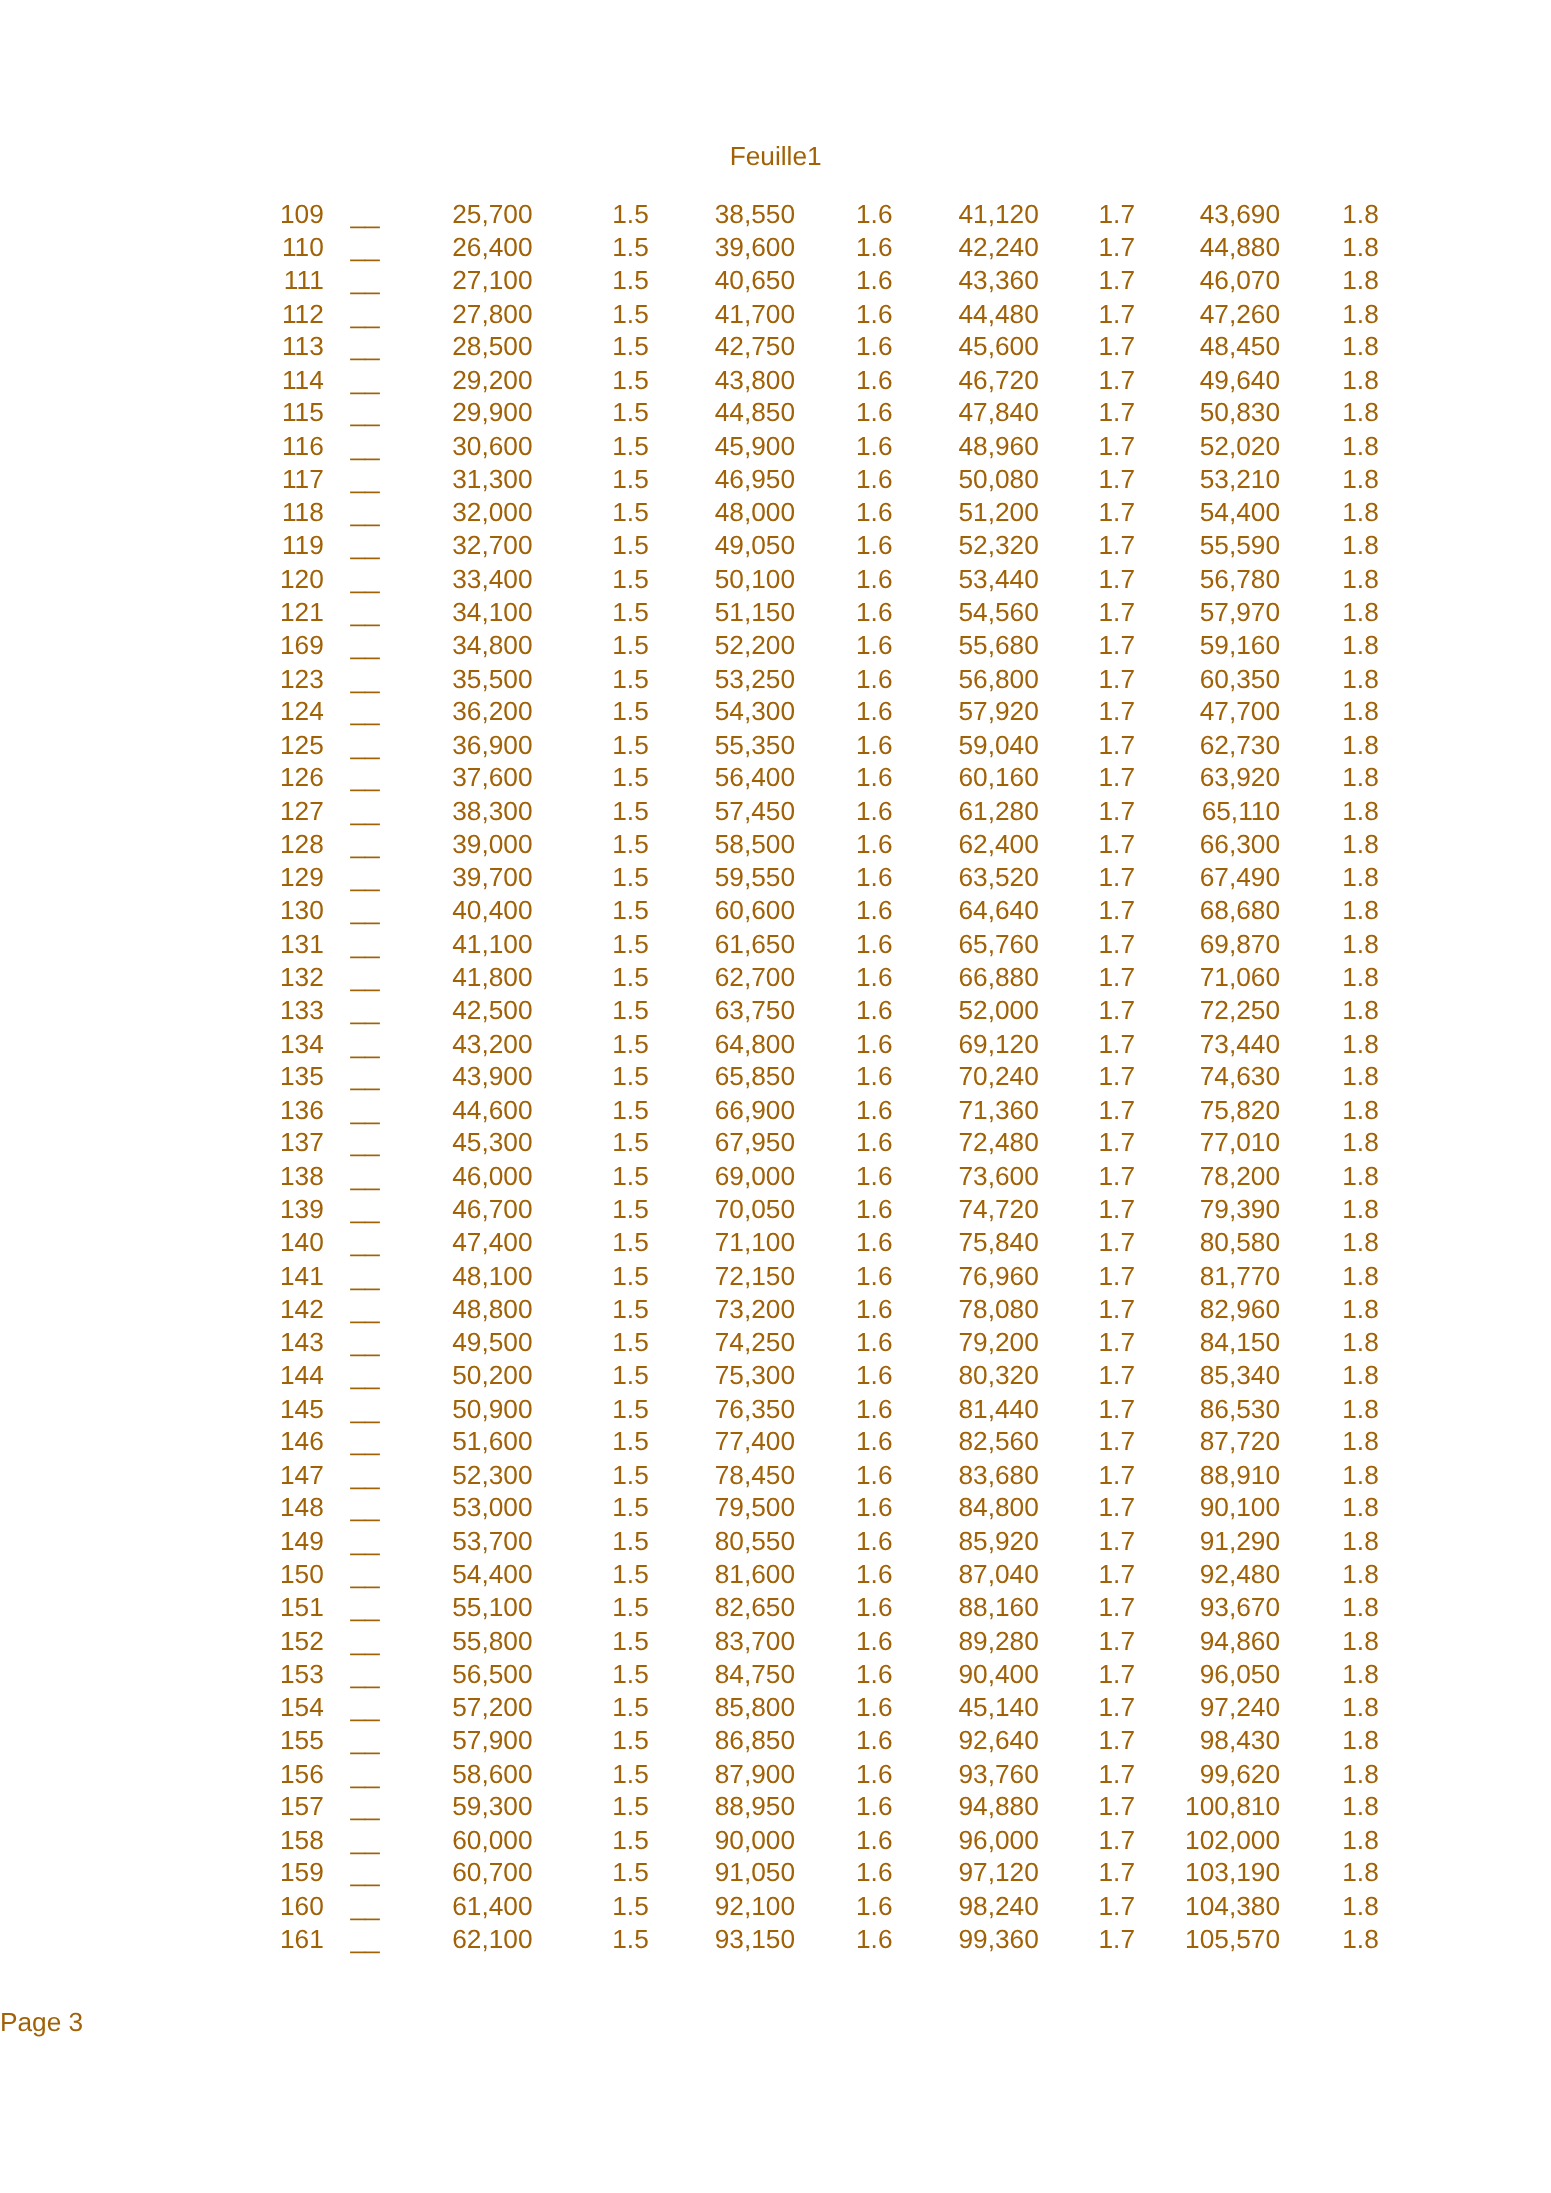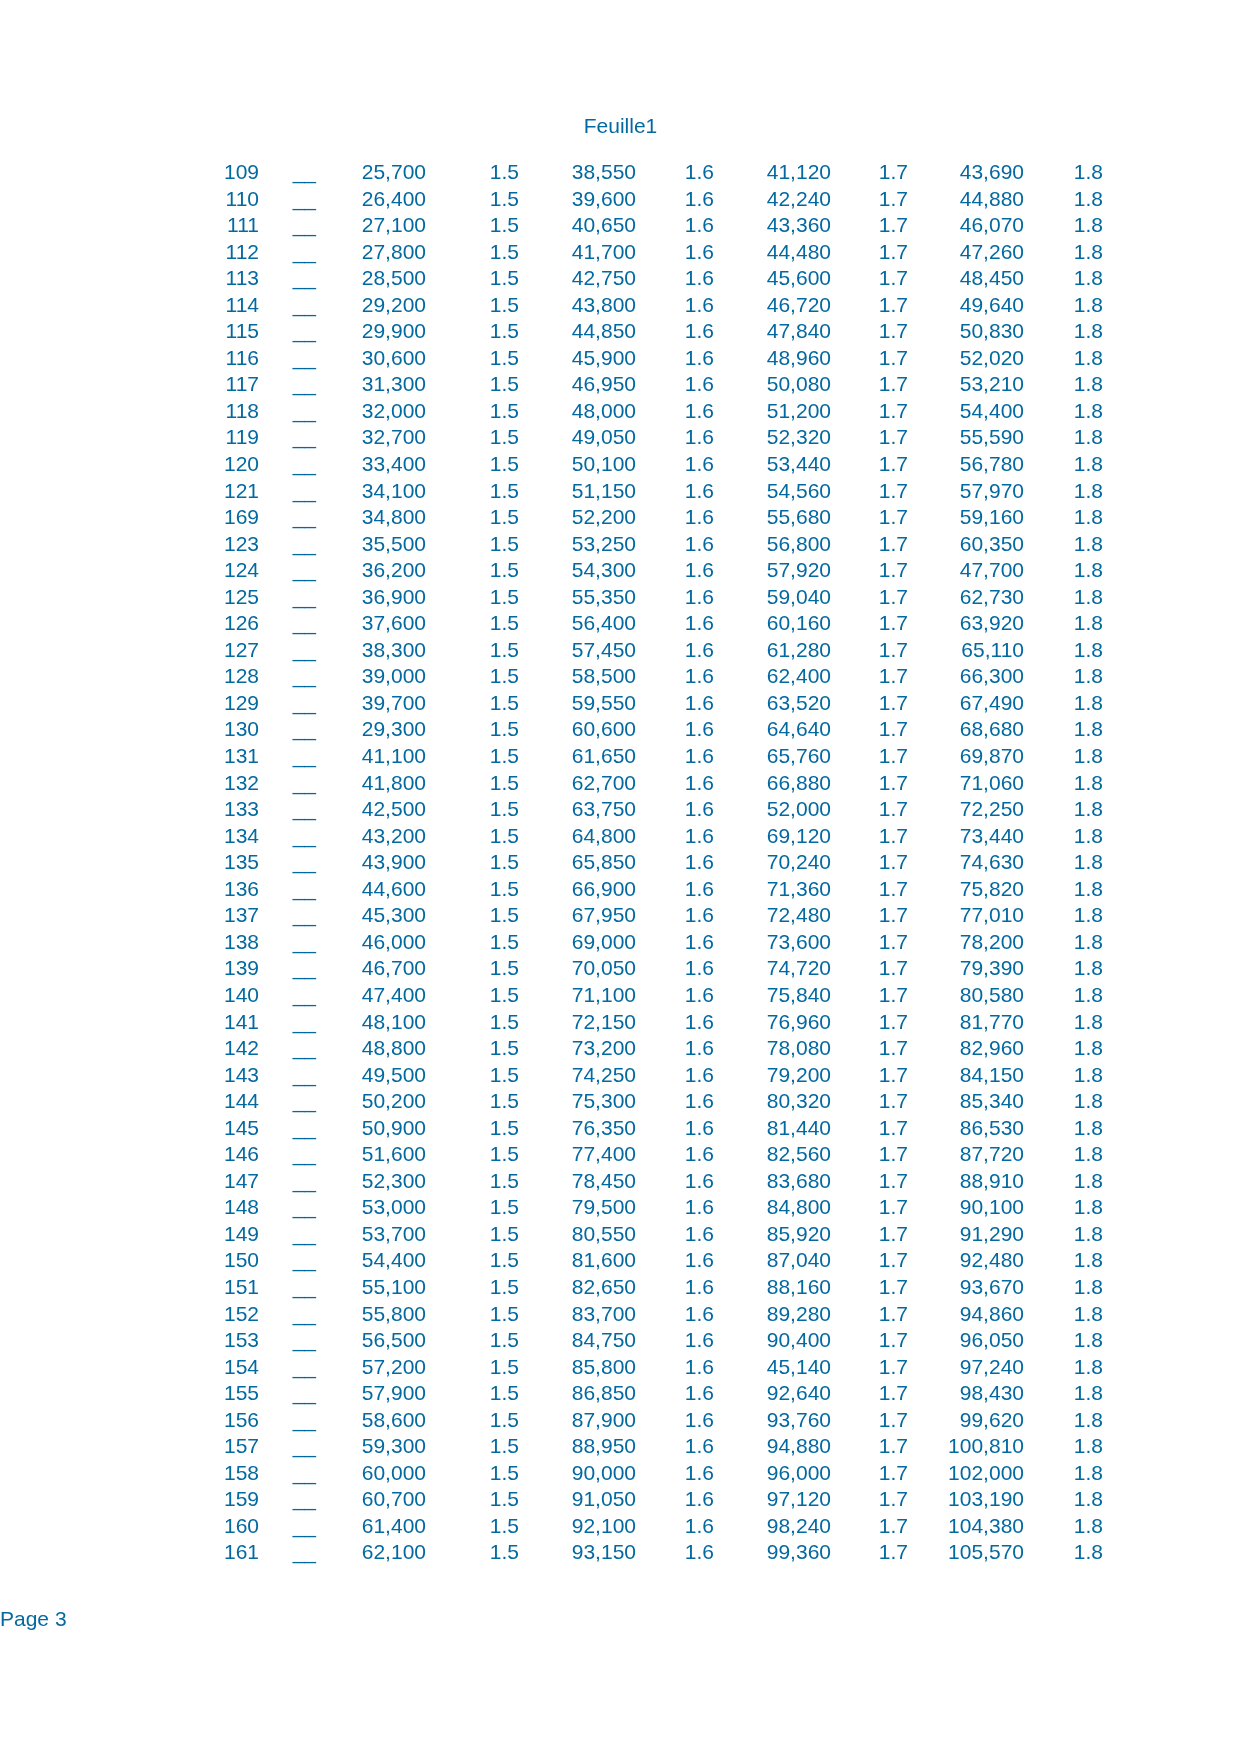--- a/index.html
+++ b/index.html
@@ -1,21 +1,21 @@
 <!DOCTYPE html>
 <html><head>
 <meta charset="utf-8">
 <style>
   html, body { margin: 0; padding: 0; background: #ffffff; }
   .page {
     position: relative;
     width: 1219px;
     height: 1754px;
     background: #ffffff;
-    color: #0369a1;
+    color: #a16207;
     font-family: "Liberation Sans", "DejaVu Sans", sans-serif;
     overflow: hidden;
   }
   .sheet-title {
     position: absolute;
     top: 113px;
     left: 0;
     width: 1241px;
     text-align: center;
     font-size: 21px;
@@ -33,21 +33,21 @@
     grid-template-columns: 53px 57px 110px 93px 117px 78px 117px 77px 116px 79px;
     height: 26.56px;
     line-height: 26.56px;
     font-size: 21px;
   }
   .c {
     text-align: right;
     white-space: nowrap;
   }
   .c.mark-cell {
-    text-align: right;
+    text-align: center;
     padding-left: 9px;
   }
   .page-footer {
     position: absolute;
     top: 1606px;
     left: 0;
     width: 1241px;
     text-align: left;
     font-size: 21px;
     line-height: 25px;
@@ -330,21 +330,21 @@
     <span class="c val">1.6</span>
     <span class="c val">63,520</span>
     <span class="c val">1.7</span>
     <span class="c val">67,490</span>
     <span class="c val">1.8</span>
   </div>
 
   <div class="row">
     <span class="c val">130</span>
     <span class="c mark-cell">__</span>
-    <span class="c val">29,300</span>
+    <span class="c val">40,400</span>
     <span class="c val">1.5</span>
     <span class="c val">60,600</span>
     <span class="c val">1.6</span>
     <span class="c val">64,640</span>
     <span class="c val">1.7</span>
     <span class="c val">68,680</span>
     <span class="c val">1.8</span>
   </div>
 
   <div class="row">

